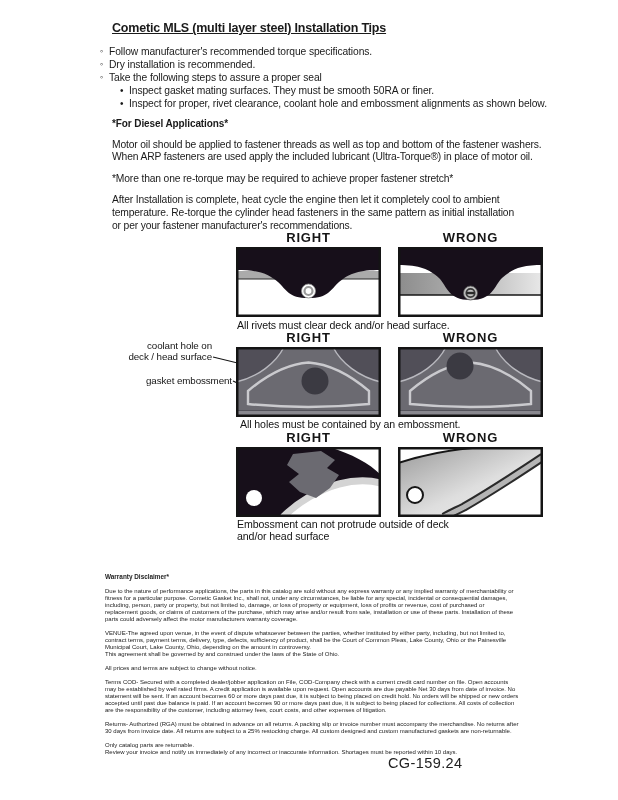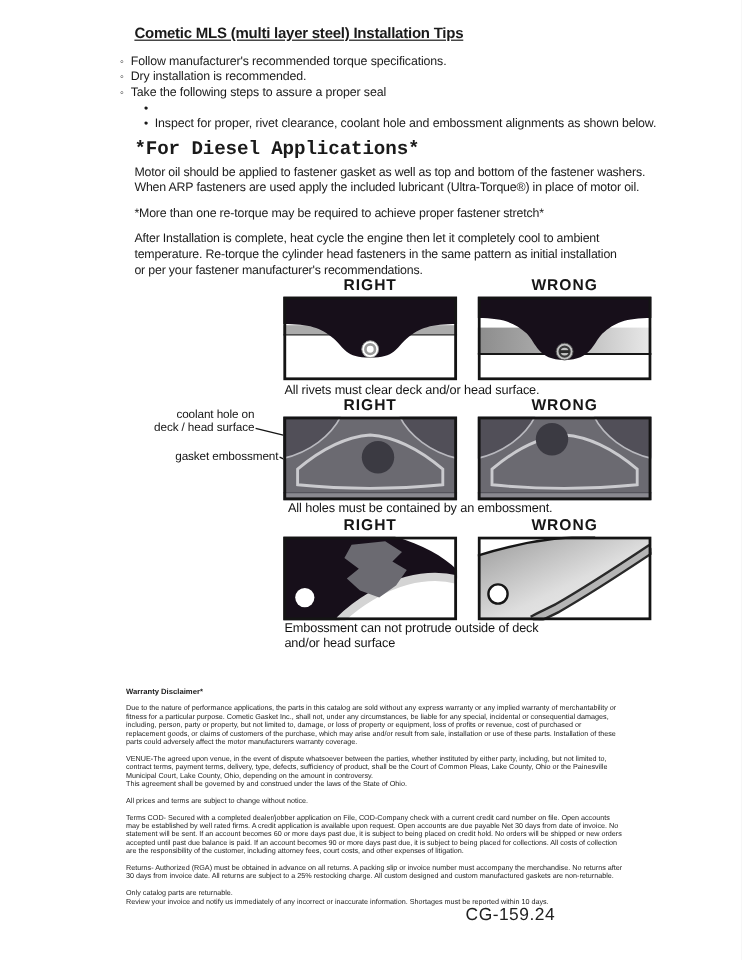--- a/index.html
+++ b/index.html
@@ -16,21 +16,21 @@
   }
   .bullets { position:absolute; left:100px; top:45px; width:460px;
     font-size:10.3px; line-height:13px; letter-spacing:-0.1px; }
   .b { display:flex; }
   .b .m { width:9px; flex:0 0 9px; font-size:9px; line-height:13px; text-align:left; }
   .b.indent { margin-left:20px; }
   .b.indent .m { font-size:10px; }
 
   .diesel { position:absolute; left:112px; top:118px; width:440px;
     font-size:10.3px; line-height:12.6px; letter-spacing:-0.15px; }
-  .diesel h2 { font-size:16px; margin:0 0 8px 0; letter-spacing:-0.1px;font-family:Liberation Mono, monospace; }
+  .diesel h2 { font-size:10px; margin:0 0 8px 0; letter-spacing:-0.1px; }
   .diesel p { margin:0 0 9px 0; white-space:pre-line; }
 
   
   .drow { position:absolute; left:0; width:512px; }
   .dlabel {
     position:absolute; width:145px; text-align:center;
     font-size:13px; font-weight:bold; letter-spacing:0.8px; color:#161616;
   }
   .dbox { position:absolute; width:145px; height:70px; }
   .dbox svg { display:block; }
@@ -68,30 +68,31 @@
     <div class="b">
       <span class="m">◦</span>
       <span>Dry installation is recommended.</span>
     </div>
     <div class="b">
       <span class="m">◦</span>
       <span>Take the following steps to assure a proper seal</span>
     </div>
     <div class="b indent">
       <span class="m">•</span>
+      <span>Inspect gasket mating surfaces.  They must be smooth 50RA or finer.</span>
     </div>
     <div class="b indent">
       <span class="m">•</span>
       <span>Inspect for proper, rivet clearance, coolant hole and embossment alignments as shown below.</span>
     </div>
   </div>
 
   <div class="diesel">
     <h2>*For Diesel Applications*</h2>
-    <p>Motor oil should be applied to fastener gasket as well as top and bottom of the fastener washers.
+    <p>Motor oil should be applied to fastener threads as well as top and bottom of the fastener washers.
 When ARP fasteners are used apply the included lubricant (Ultra-Torque®) in place of motor oil.</p>
     <p>*More than one re-torque may be required to achieve proper fastener stretch*</p>
     <p>After Installation is complete, heat cycle the engine then let it completely cool to ambient
 temperature. Re-torque the cylinder head fasteners in the same pattern as initial installation
 or per your fastener manufacturer's recommendations.</p>
   </div>
 
   <div class="drow" style="top:230px; height:110px;">
     <div class="dlabel" style="left:236px; top:0;">RIGHT</div>
     <div class="dlabel" style="left:398px; top:0;">WRONG</div>

